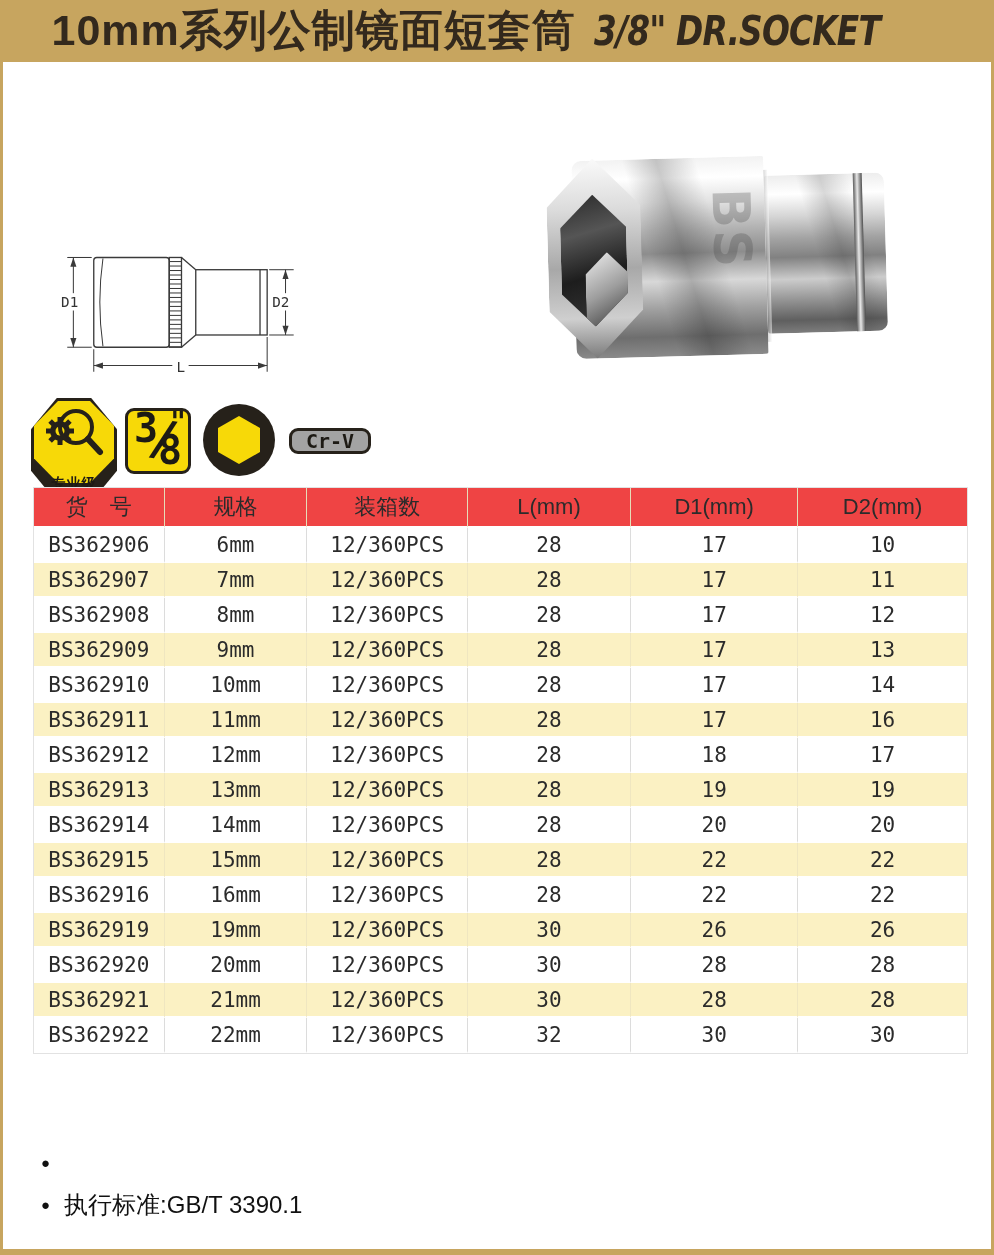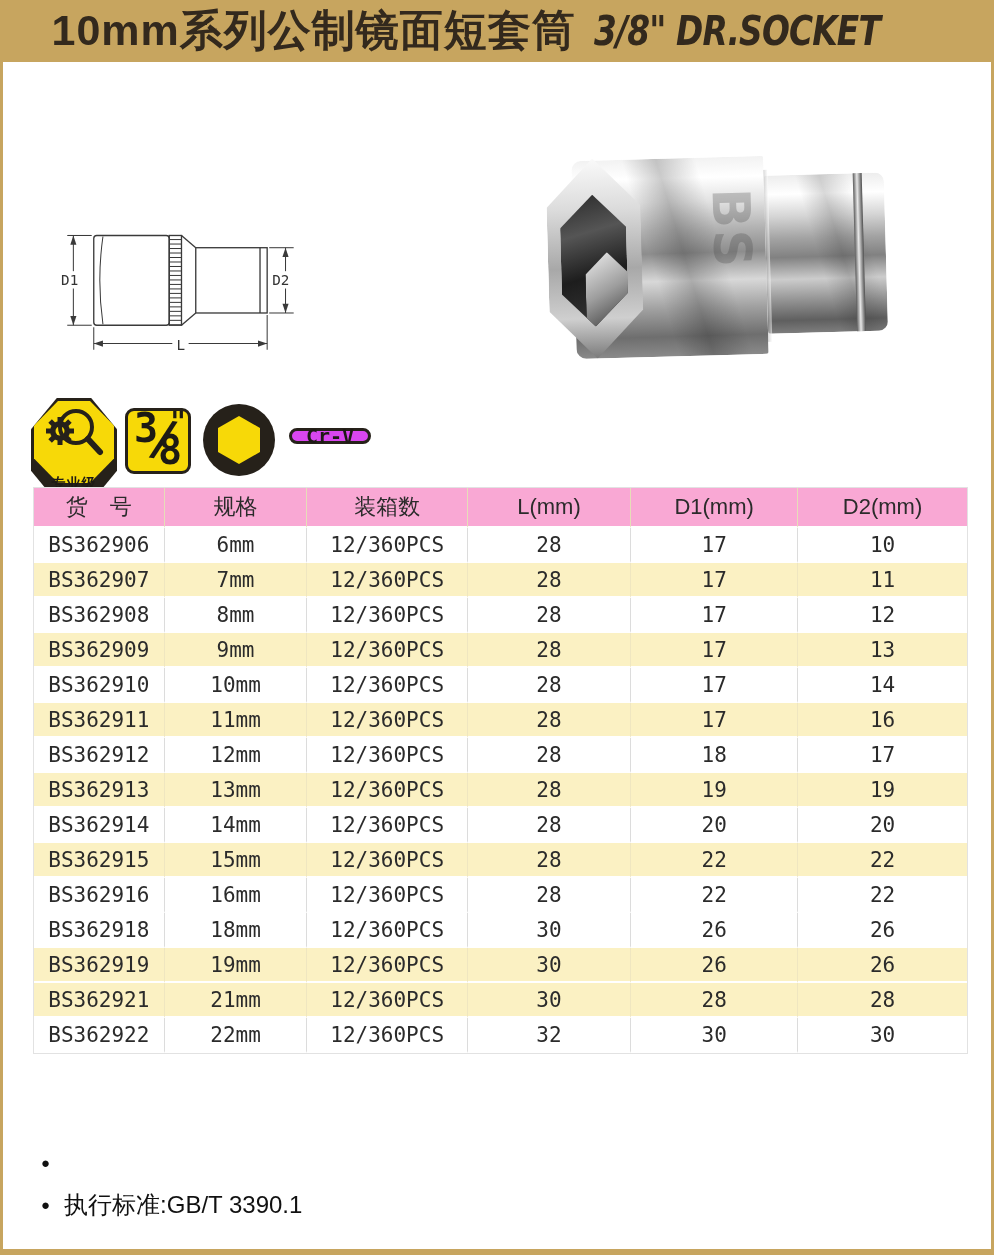--- a/index.html
+++ b/index.html
@@ -25,21 +25,21 @@
     font-size:43px;font-weight:bold;color:#33291d;letter-spacing:1px;
     font-family:"Liberation Sans","DejaVu Sans",sans-serif;
   }
   .title-en{
     font-size:40px;font-style:italic;font-weight:bold;color:#33291d;
     font-family:"DejaVu Sans",sans-serif;
     display:inline-block;transform:scaleX(.82);transform-origin:left center;
     letter-spacing:-1px;
   }
   
-  .tech-drawing{position:absolute;left:52px;top:218px;width:255px;height:140px;}
+  .tech-drawing{position:absolute;left:52px;top:240px;width:255px;height:140px;}
   .tech-drawing svg{width:100%;height:100%;}
   .tech-drawing text{font-family:"DejaVu Sans Mono","Liberation Sans",monospace;font-size:14px;fill:#333;}
   
   .photo{position:absolute;left:545px;top:153px;width:350px;height:212px;transform:rotate(-1.6deg);}
   .sock-body{
     position:absolute;left:26px;top:4px;width:192px;height:198px;
     border-radius:10px 2px 2px 10px;
     background:
       linear-gradient(75deg, rgba(0,0,0,0) 42%, rgba(0,0,0,.20) 56%, rgba(0,0,0,0) 72%),
       linear-gradient(180deg,#f2f2f2 0%,#ffffff 10%,#e2e2e2 22%,#b2b2b2 36%,#8d8d8d 48%,#d8d8d8 62%,#a0a0a0 76%,#6e6e6e 90%,#8a8a8a 100%);
@@ -109,36 +109,36 @@
   .badge-hex-circle{
     position:absolute;left:172px;top:6px;width:72px;height:72px;border-radius:50%;
     background:#26211a;
   }
   .badge-hex-circle .hex{
     position:absolute;left:15px;top:12px;width:42px;height:48px;
     clip-path:polygon(50% 0,100% 25%,100% 75%,50% 100%,0 75%,0 25%);
     background:#f7d908;
   }
   .badge-pill{
-    position:absolute;left:258px;top:30px;width:82px;height:16px;
-    background:#d946ef;border:3px solid #26211a;border-radius:9px;box-sizing:border-box;
+    position:absolute;left:258px;top:30px;width:82px;height:26px;
+    background:#a3a3a3;border:3px solid #26211a;border-radius:9px;box-sizing:border-box;
     display:flex;align-items:center;justify-content:center;
     font-size:20px;font-weight:bold;color:#1d1a14;
     font-family:"DejaVu Sans Mono",monospace;
   }
   
   .spec-table{
     position:absolute;left:30px;top:487px;width:935px;
     border-collapse:separate;border-spacing:0;
     border:1px solid #e2e2e2;
     font-family:"DejaVu Sans Mono","Liberation Sans",monospace;
     color:#2b2b2b;
   }
   .spec-table th{
-    background:#f9a8d4;height:36px;font-size:22px;font-weight:500;
+    background:#ef4444;height:36px;font-size:22px;font-weight:500;
     border-bottom:2px solid #ffffff;border-left:1px solid #e6ddb8;
     font-family:"Liberation Sans","DejaVu Sans",sans-serif;
     white-space:pre;
   }
   .spec-table th:first-child{border-left:none;}
   .spec-table td{
     height:31px;text-align:center;font-size:21px;
     border-bottom:2px solid #ffffff;border-left:1px solid #dcdcdc;
   }
   .spec-table td:first-child{border-left:none;}
@@ -385,35 +385,35 @@
           <td>22</td>
         </tr>
         <tr>
           <td>BS362916</td>
           <td>16mm</td>
           <td>12/360PCS</td>
           <td>28</td>
           <td>22</td>
           <td>22</td>
         </tr>
-        <tr>
-          <td>BS362918</td>
-          <td>18mm</td>
+        <tr class="alt">
+          <td>BS362919</td>
+          <td>19mm</td>
           <td>12/360PCS</td>
           <td>30</td>
           <td>26</td>
           <td>26</td>
         </tr>
-        <tr class="alt">
-          <td>BS362919</td>
-          <td>19mm</td>
+        <tr>
+          <td>BS362920</td>
+          <td>20mm</td>
           <td>12/360PCS</td>
           <td>30</td>
-          <td>26</td>
-          <td>26</td>
+          <td>28</td>
+          <td>28</td>
         </tr>
         <tr class="alt">
           <td>BS362921</td>
           <td>21mm</td>
           <td>12/360PCS</td>
           <td>30</td>
           <td>28</td>
           <td>28</td>
         </tr>
         <tr>

